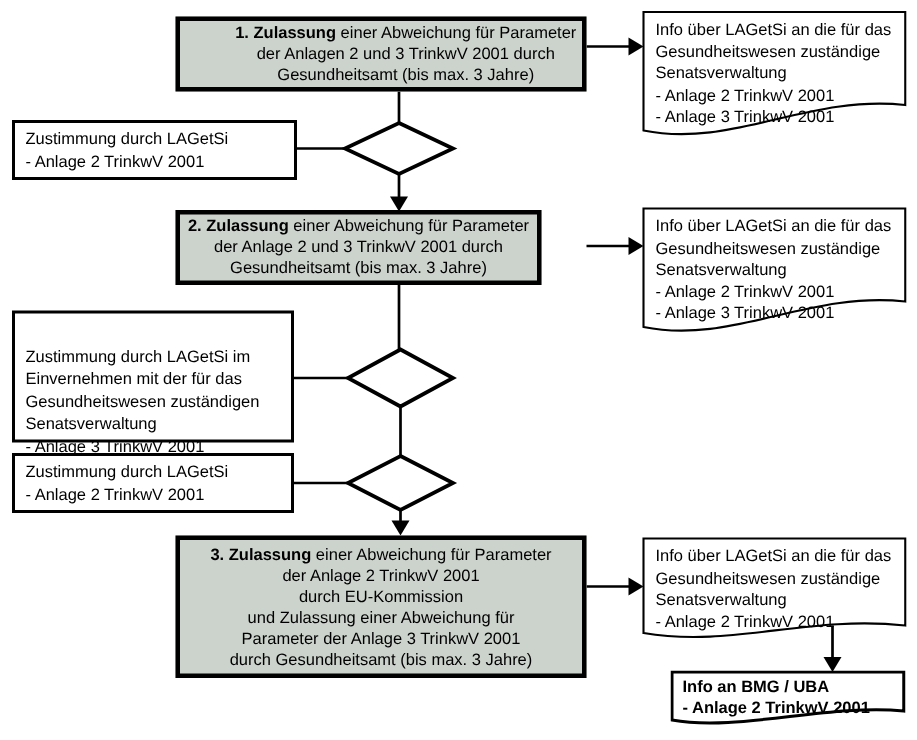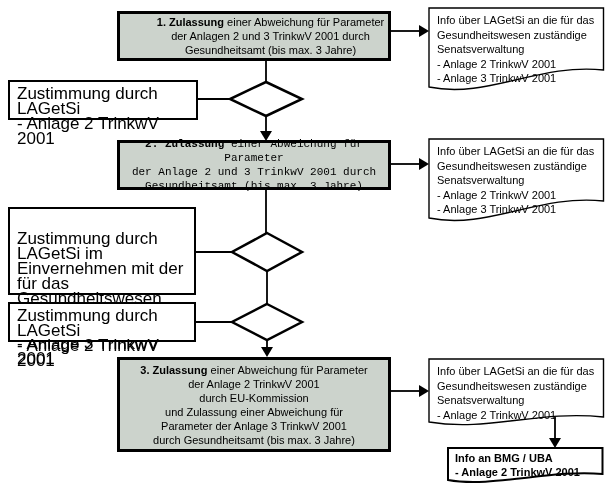--- a/index.html
+++ b/index.html
@@ -13,21 +13,21 @@
     position:absolute; box-sizing:border-box;
     background:#ccd3cc; border:3px solid #000;
     display:flex; align-items:center; justify-content:center;
     font-size:11px; line-height:14px; text-align:center;
   }
   .pbox .inner { width:100%; white-space:pre-line; }
   .pbox .b { font-weight:bold; }
   .abox {
     position:absolute; box-sizing:border-box;
     background:#ffffff; border:2px solid #000;
-    font-size:17px; line-height:15px; white-space:pre-line;
+    font-size:11px; line-height:15px; white-space:pre-line;
     padding:4px 0 0 7px;
   }
   .doc { position:absolute; }
   .doc svg { position:absolute; left:0; top:0; }
   .doc .doc-text {
     position:absolute; left:9px; top:6px;
     font-size:11px; line-height:14.5px; white-space:pre-line;
   }
   .doc-small .doc-text { top:4px; left:8px; line-height:14px; }
   svg .ln { stroke:#000; stroke-width:1.8; }
@@ -75,21 +75,21 @@
     <polygon class="dm" points="267,233 302,252 267,271 232,252"></polygon>
     <polygon class="dm" points="267,304 302,322 267,340 232,322"></polygon>
   </svg>
 
   <div class="pbox" style="left:117px; top:11px; width:274px; height:50px;padding-left:33px;">
     <div class="inner"><span class="b">1. Zulassung</span><span> einer Abweichung für Parameter
 der Anlagen 2 und 3 TrinkwV 2001 durch
 Gesundheitsamt (bis max. 3 Jahre)</span></div>
   </div>
 
-  <div class="pbox" style="left:117px; top:140px; width:274px; height:50px;font-family:Liberation Mono, monospace;">
+  <div class="pbox" style="left:117px; top:140px; width:244px; height:50px;">
     <div class="inner"><span class="b">2. Zulassung</span><span> einer Abweichung für Parameter
 der Anlage 2 und 3 TrinkwV 2001 durch
 Gesundheitsamt (bis max. 3 Jahre)</span></div>
   </div>
 
   <div class="pbox" style="left:117px; top:357px; width:274px; height:95px;justify-content:center;">
     <div class="inner"><span class="b">3. Zulassung</span><span> einer Abweichung für Parameter
 der Anlage 2 TrinkwV 2001
 durch EU-Kommission
 und Zulassung einer Abweichung für

